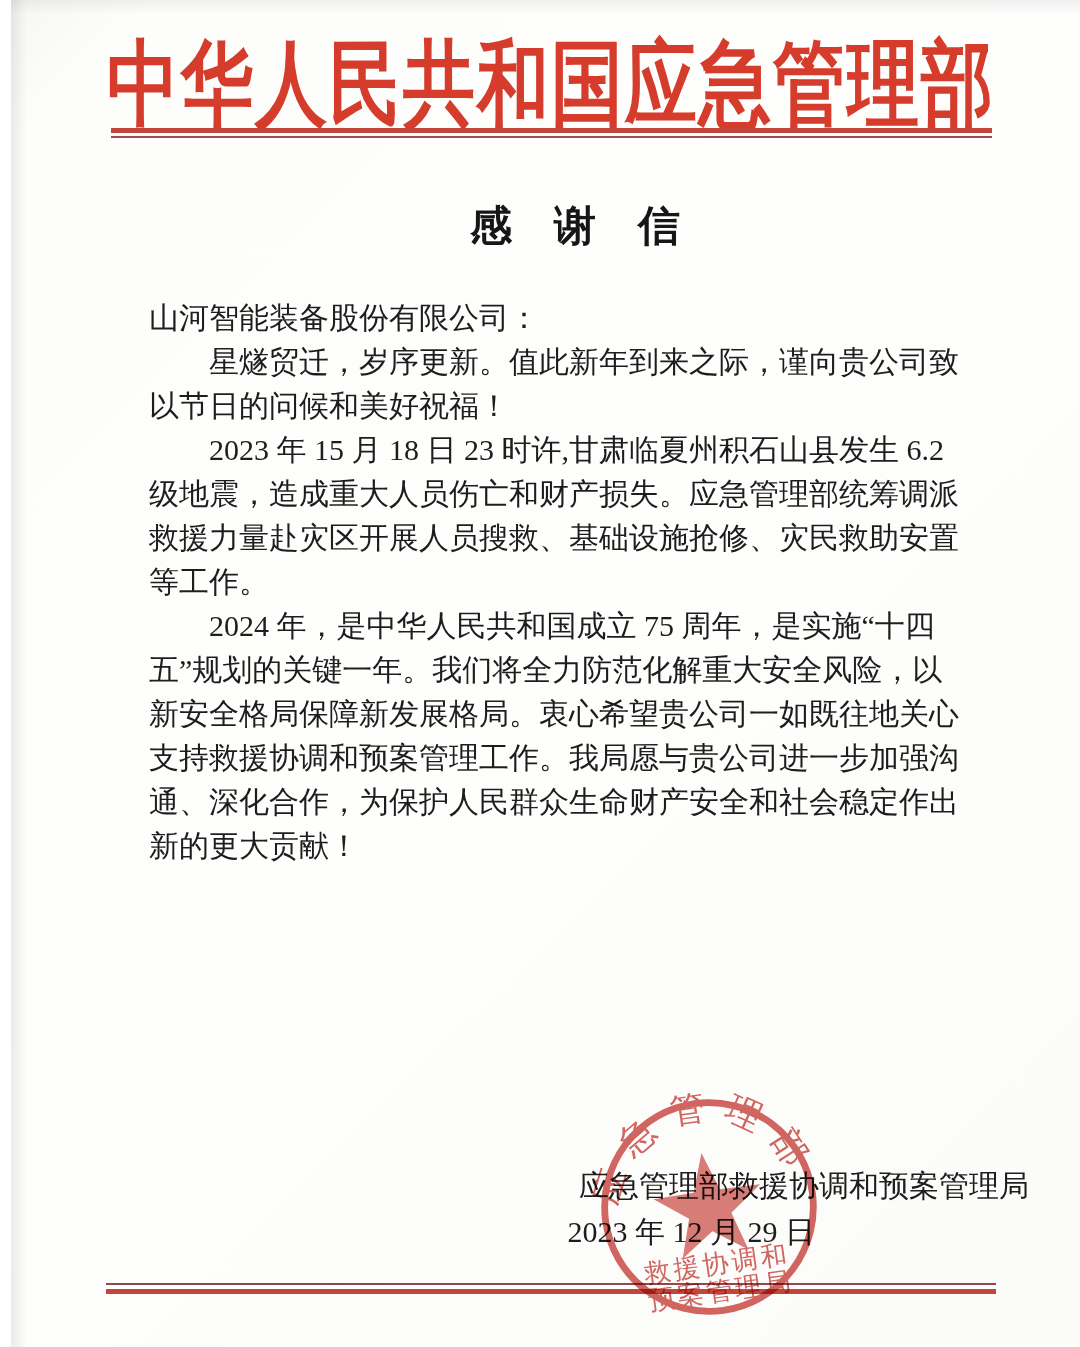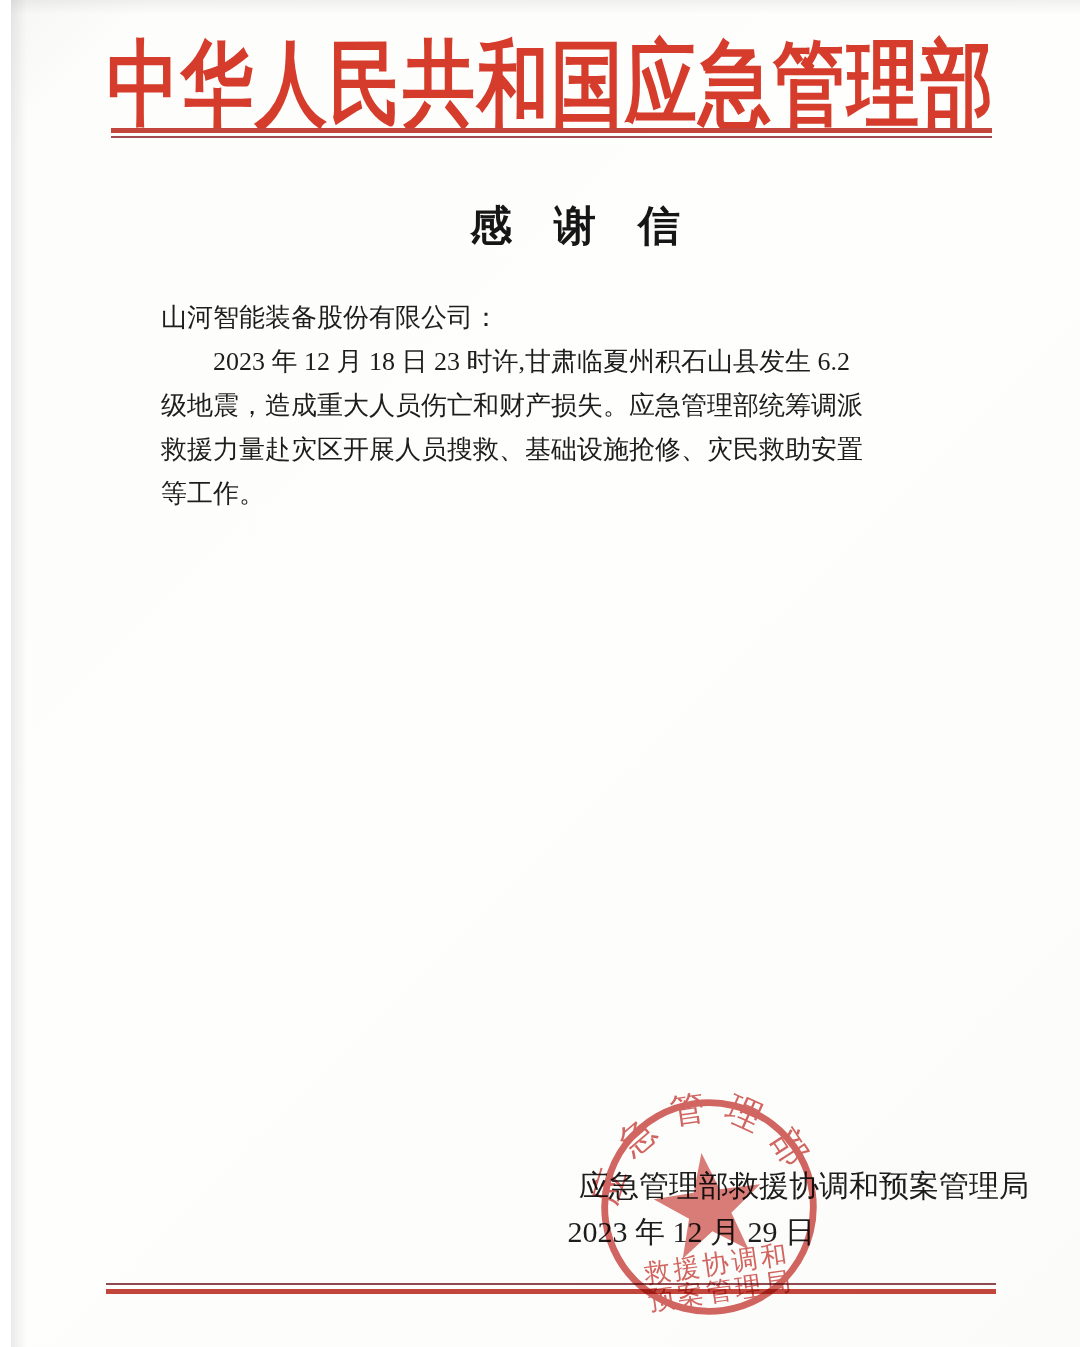--- a/index.html
+++ b/index.html
@@ -42,23 +42,22 @@
   .rule-bottom .bar-thin{margin-bottom:4px;background:#8f494f;}
   .letter-title{
     position:absolute;top:198px;left:0;width:100%;
     text-align:center;
     font-size:42px;font-weight:bold;color:#161616;
     transform:translateX(24px);
     white-space:nowrap;
   }
   .body-text{
     position:absolute;left:138px;top:296px;width:818px;
-    font-size:26px;line-height:44px;color:#1d1d1d;
+    font-size:30px;line-height:44px;color:#1d1d1d;
     text-align:justify;
-    margin-left:12px;
   }
   .body-text .para{
     white-space:pre-line;
     margin:0;
   }
   .signature{
     position:absolute;top:1166px;left:0;width:1080px;
     text-align:right;padding-right:62px;box-sizing:border-box;
     font-size:30px;color:#1d1d1d;white-space:nowrap;
   }
@@ -86,24 +85,32 @@
 
   <div class="rule rule-top">
     <div class="bar-thick"></div>
     <div class="bar-thin"></div>
   </div>
 
   <div class="letter-title">感　谢　信</div>
 
   <div class="body-text">
     <p class="para">山河智能装备股份有限公司：</p>
-    <p class="para">　　2023 年 12 月 18 日 23 时许,甘肃临夏州积石山县发生 6.2
+    <p class="para">　　星燧贸迁，岁序更新。值此新年到来之际，谨向贵公司致
+以节日的问候和美好祝福！</p>
+    <p class="para">　　2023 年 15 月 18 日 23 时许,甘肃临夏州积石山县发生 6.2
 级地震，造成重大人员伤亡和财产损失。应急管理部统筹调派
 救援力量赴灾区开展人员搜救、基础设施抢修、灾民救助安置
 等工作。</p>
+    <p class="para">　　2024 年，是中华人民共和国成立 75 周年，是实施“十四
+五”规划的关键一年。我们将全力防范化解重大安全风险，以
+新安全格局保障新发展格局。衷心希望贵公司一如既往地关心
+支持救援协调和预案管理工作。我局愿与贵公司进一步加强沟
+通、深化合作，为保护人民群众生命财产安全和社会稳定作出
+新的更大贡献！</p>
   </div>
 
   <div class="signature">应急管理部救援协调和预案管理局</div>
 
   <div class="sign-date">2023 年 12 月 29 日</div>
 
   <div class="rule rule-bottom">
     <div class="bar-thin"></div>
     <div class="bar-thick"></div>
   </div>

